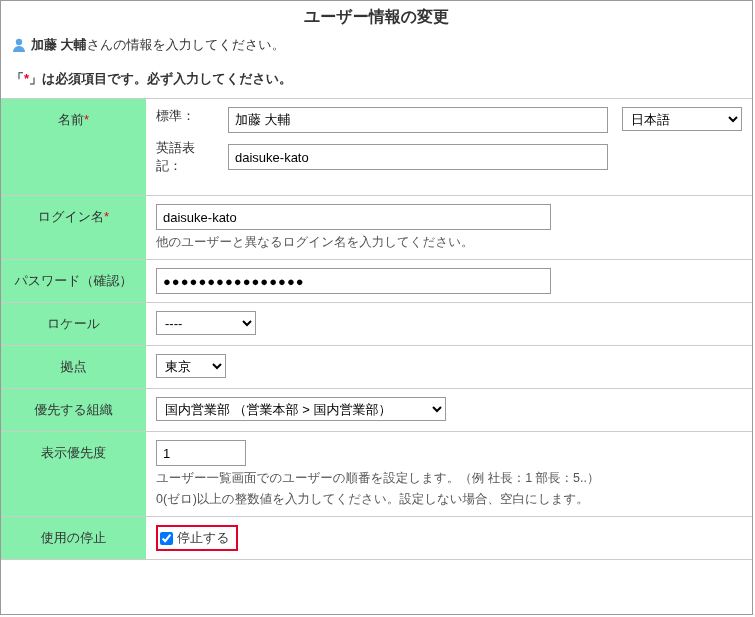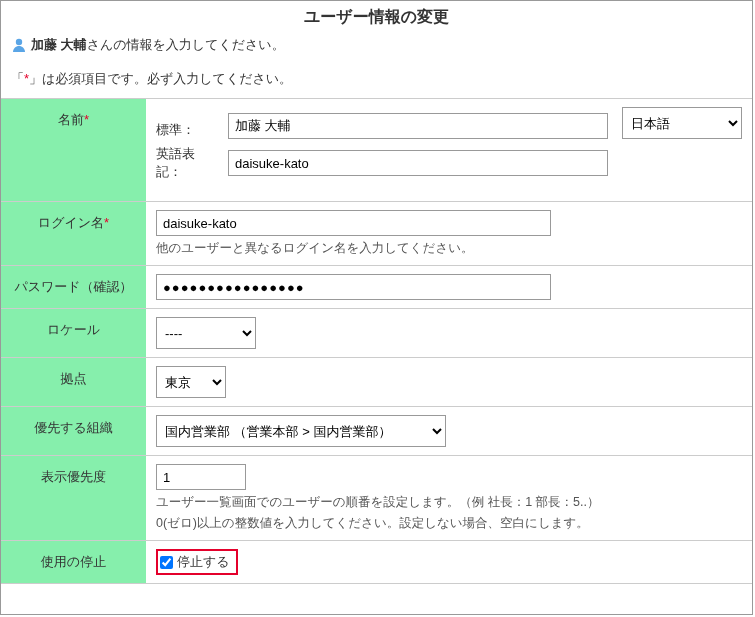--- a/index.html
+++ b/index.html
@@ -3,49 +3,49 @@
 <meta charset="utf-8">
 <style>
 * { box-sizing: border-box; margin: 0; padding: 0; }
 body { font-family: "メイリオ", Meiryo, sans-serif; font-size: 13px; color: #333; background: #fff; }
 .container { border: 1px solid #999; width: 753px; height: 615px; overflow: hidden; position: relative; }
 .header { padding: 6px 10px 4px; text-align: center; }
 .page-title { font-size: 16px; font-weight: bold; }
 .sub-line { display: flex; align-items: center; padding: 4px 10px 8px; }
 .user-icon { width: 16px; height: 16px; margin-right: 4px; }
 .sub-line .bold { font-weight: bold; }
-.required-note { padding: 8px 10px 10px; }
+.required-note { padding: 8px 10px 10px; font-weight: bold; }
 .required-note .ast { color: #e4002b; }
 table.form { width: 100%; border-collapse: collapse; }
 table.form > tbody > tr > th {
   width: 145px; background: #86efac; text-align: center; vertical-align: top;
   padding: 12px 10px; font-weight: normal; border-top: 1px solid #ccc; border-bottom: 1px solid #ccc; font-size: 13px;
 }
 table.form > tbody > tr > td {
   padding: 8px 10px; border-top: 1px solid #ccc; border-bottom: 1px solid #ccc; background: #fff; vertical-align: top;
 }
 .ast { color: #e4002b; }
 .inner-row { display: flex; align-items: center; gap: 8px; margin-bottom: 6px; }
 .inner-row:last-child { margin-bottom: 12px; }
 .label-col { width: 64px; }
 input[type=text], input[type=password] {
   border: 1px solid #999; padding: 4px 6px; font-size: 13px; height: 26px;
 }
 .w-name { width: 380px; }
 .w-login { width: 395px; }
 .w-pass { width: 395px; font-size: 18px; letter-spacing: 1px; height: 30px; }
-select { border: 1px solid #999; padding: 2px 4px; font-size: 13px; height: 32px; background: #fff; }
+select { border: 1px solid #999; padding: 2px 4px; font-size: 13px; height: 24px; background: #fff; }
 .sel-lang { width: 120px; margin-left: auto; }
 .hint { color: #555; font-size: 12.5px; margin-top: 4px; }
 .org-label { display: inline; }
 button.btn { border: 1px solid #999; background: #f3f3f3; padding: 4px 10px; font-size: 13px; cursor: pointer; }
 .w-prio { width: 90px; }
 .stop-box { border: 2px solid #e4002b; display: inline-flex; align-items: center; padding: 2px 6px 2px 2px; }
 .stop-box input { margin-right: 4px; }
-.name-flex { display: flex; align-items: flex-end; width: 100%; }
+.name-flex { display: flex; align-items: flex-start; width: 100%; }
 </style>
 </head>
 <body>
 
 <div class="container">
   <div class="header">
     <div class="page-title">ユーザー情報の変更</div>
   </div>
   <div class="sub-line">
     <svg class="user-icon" viewBox="0 0 16 16">

